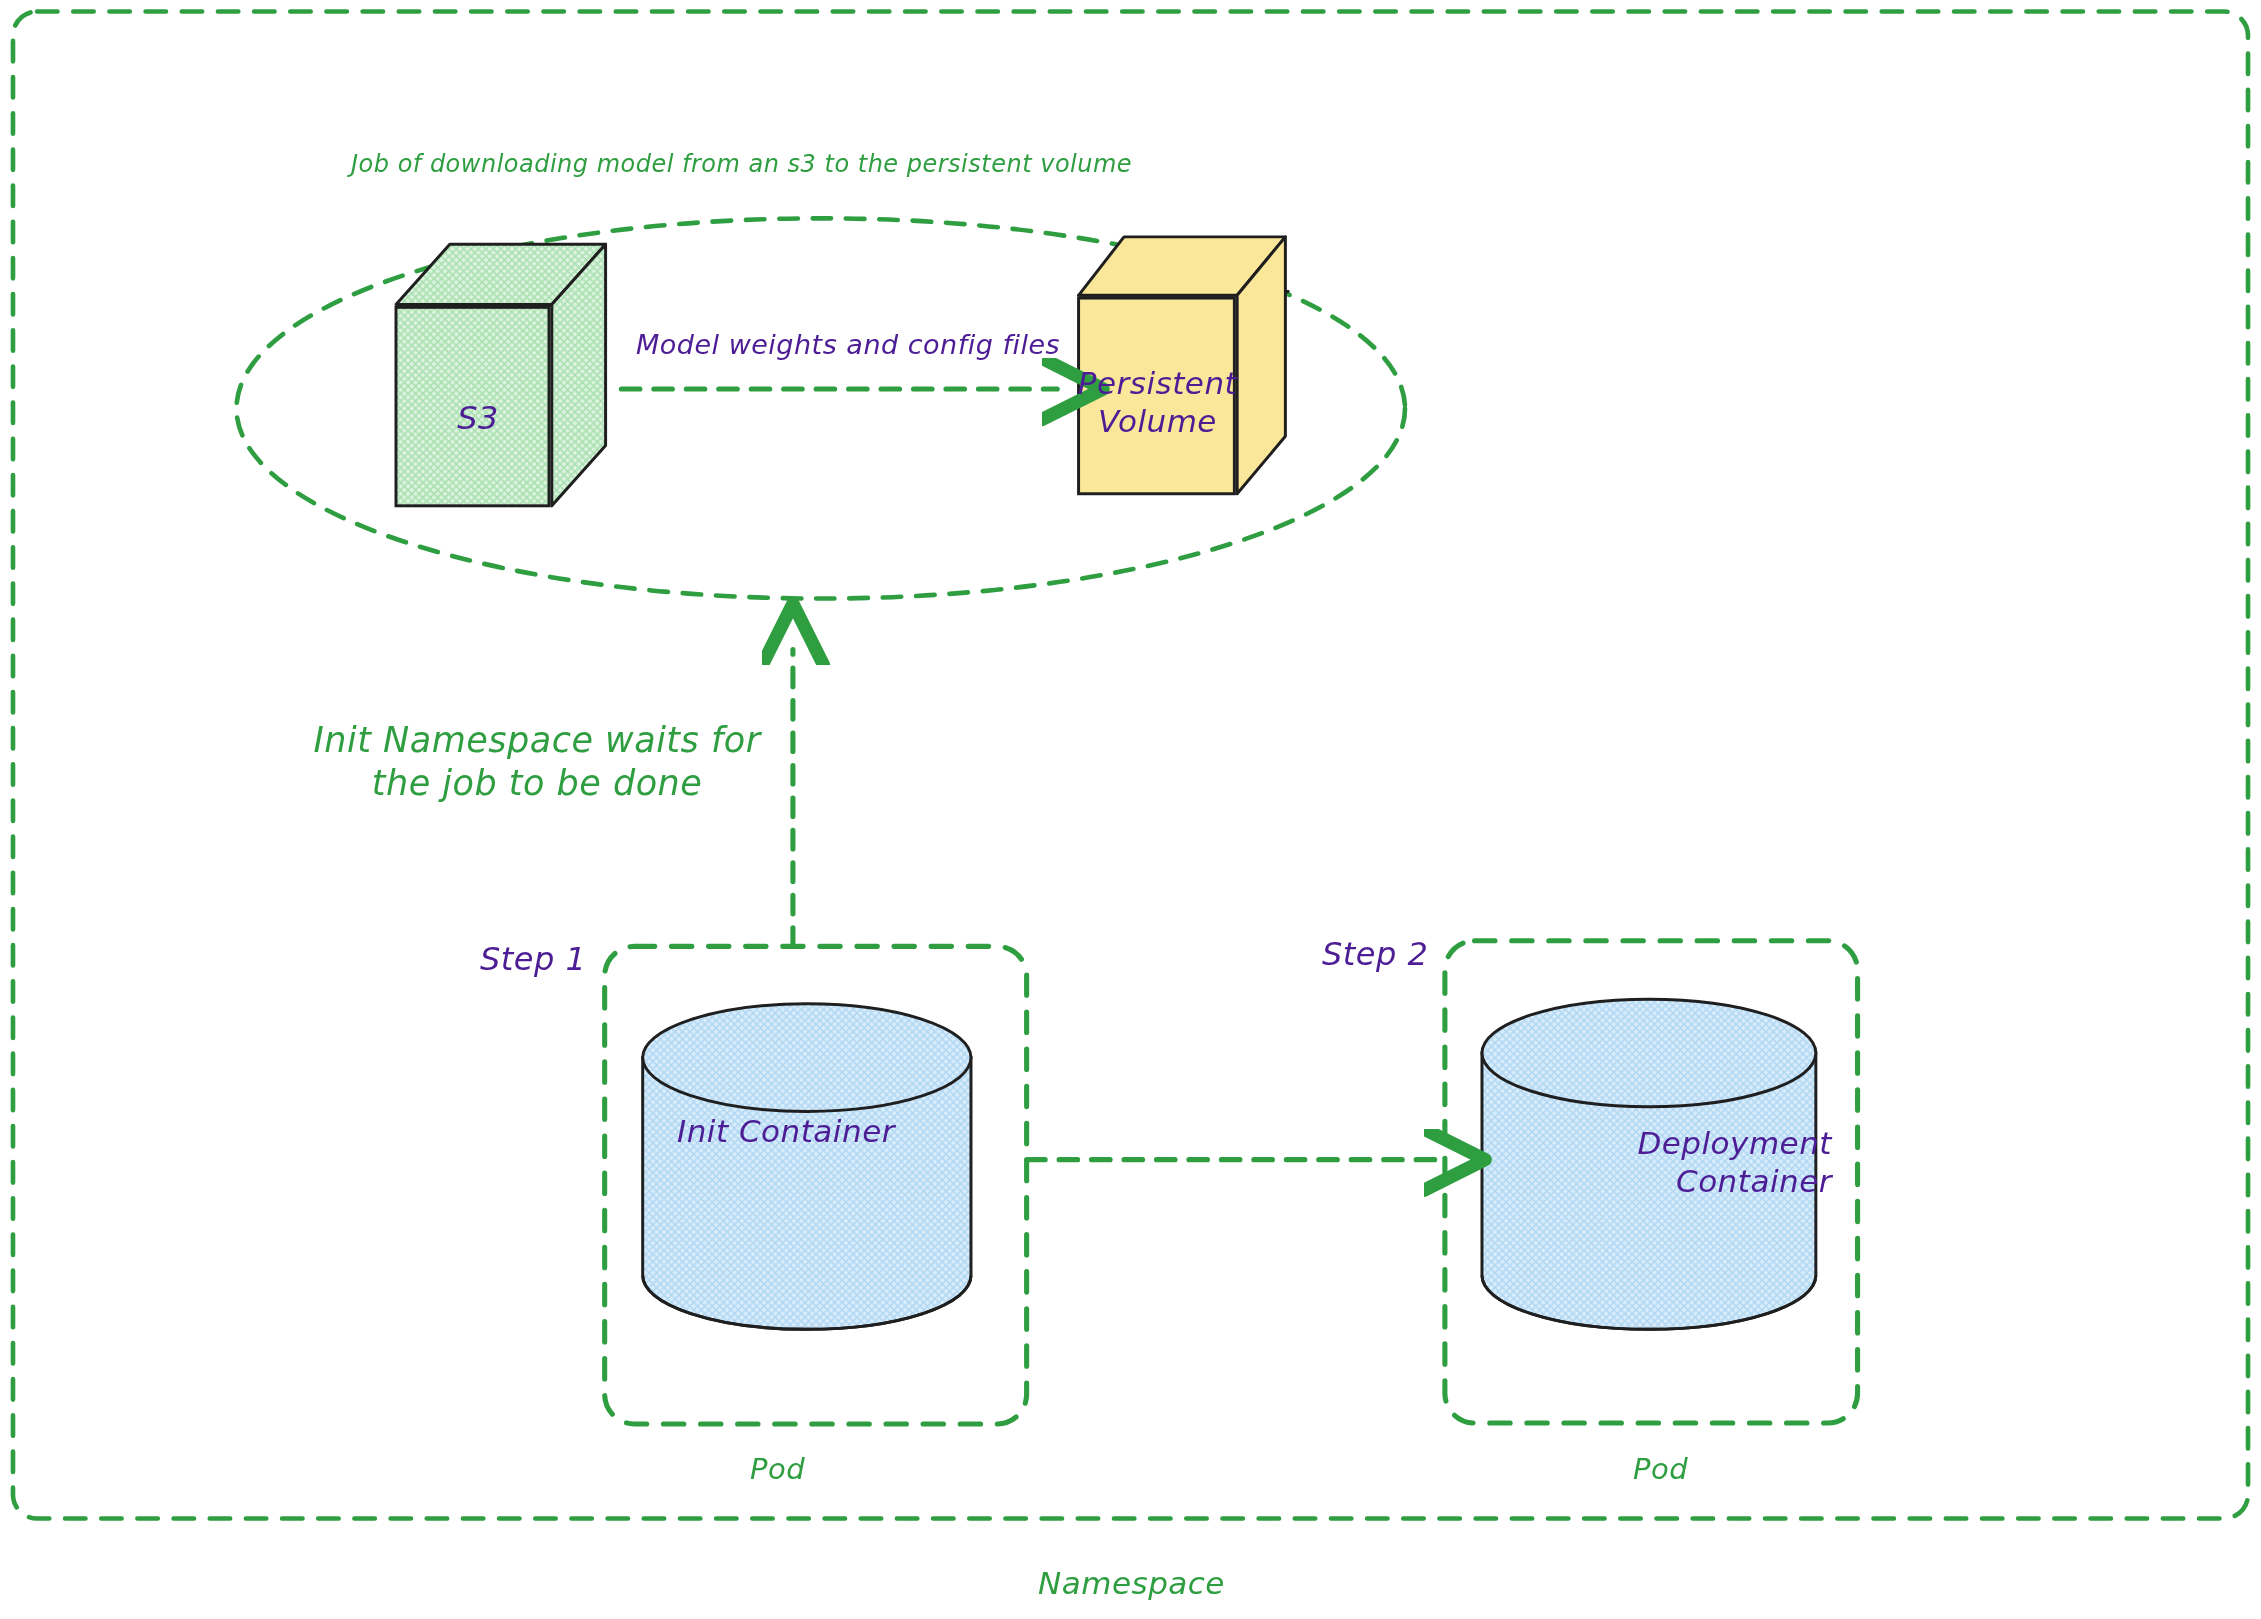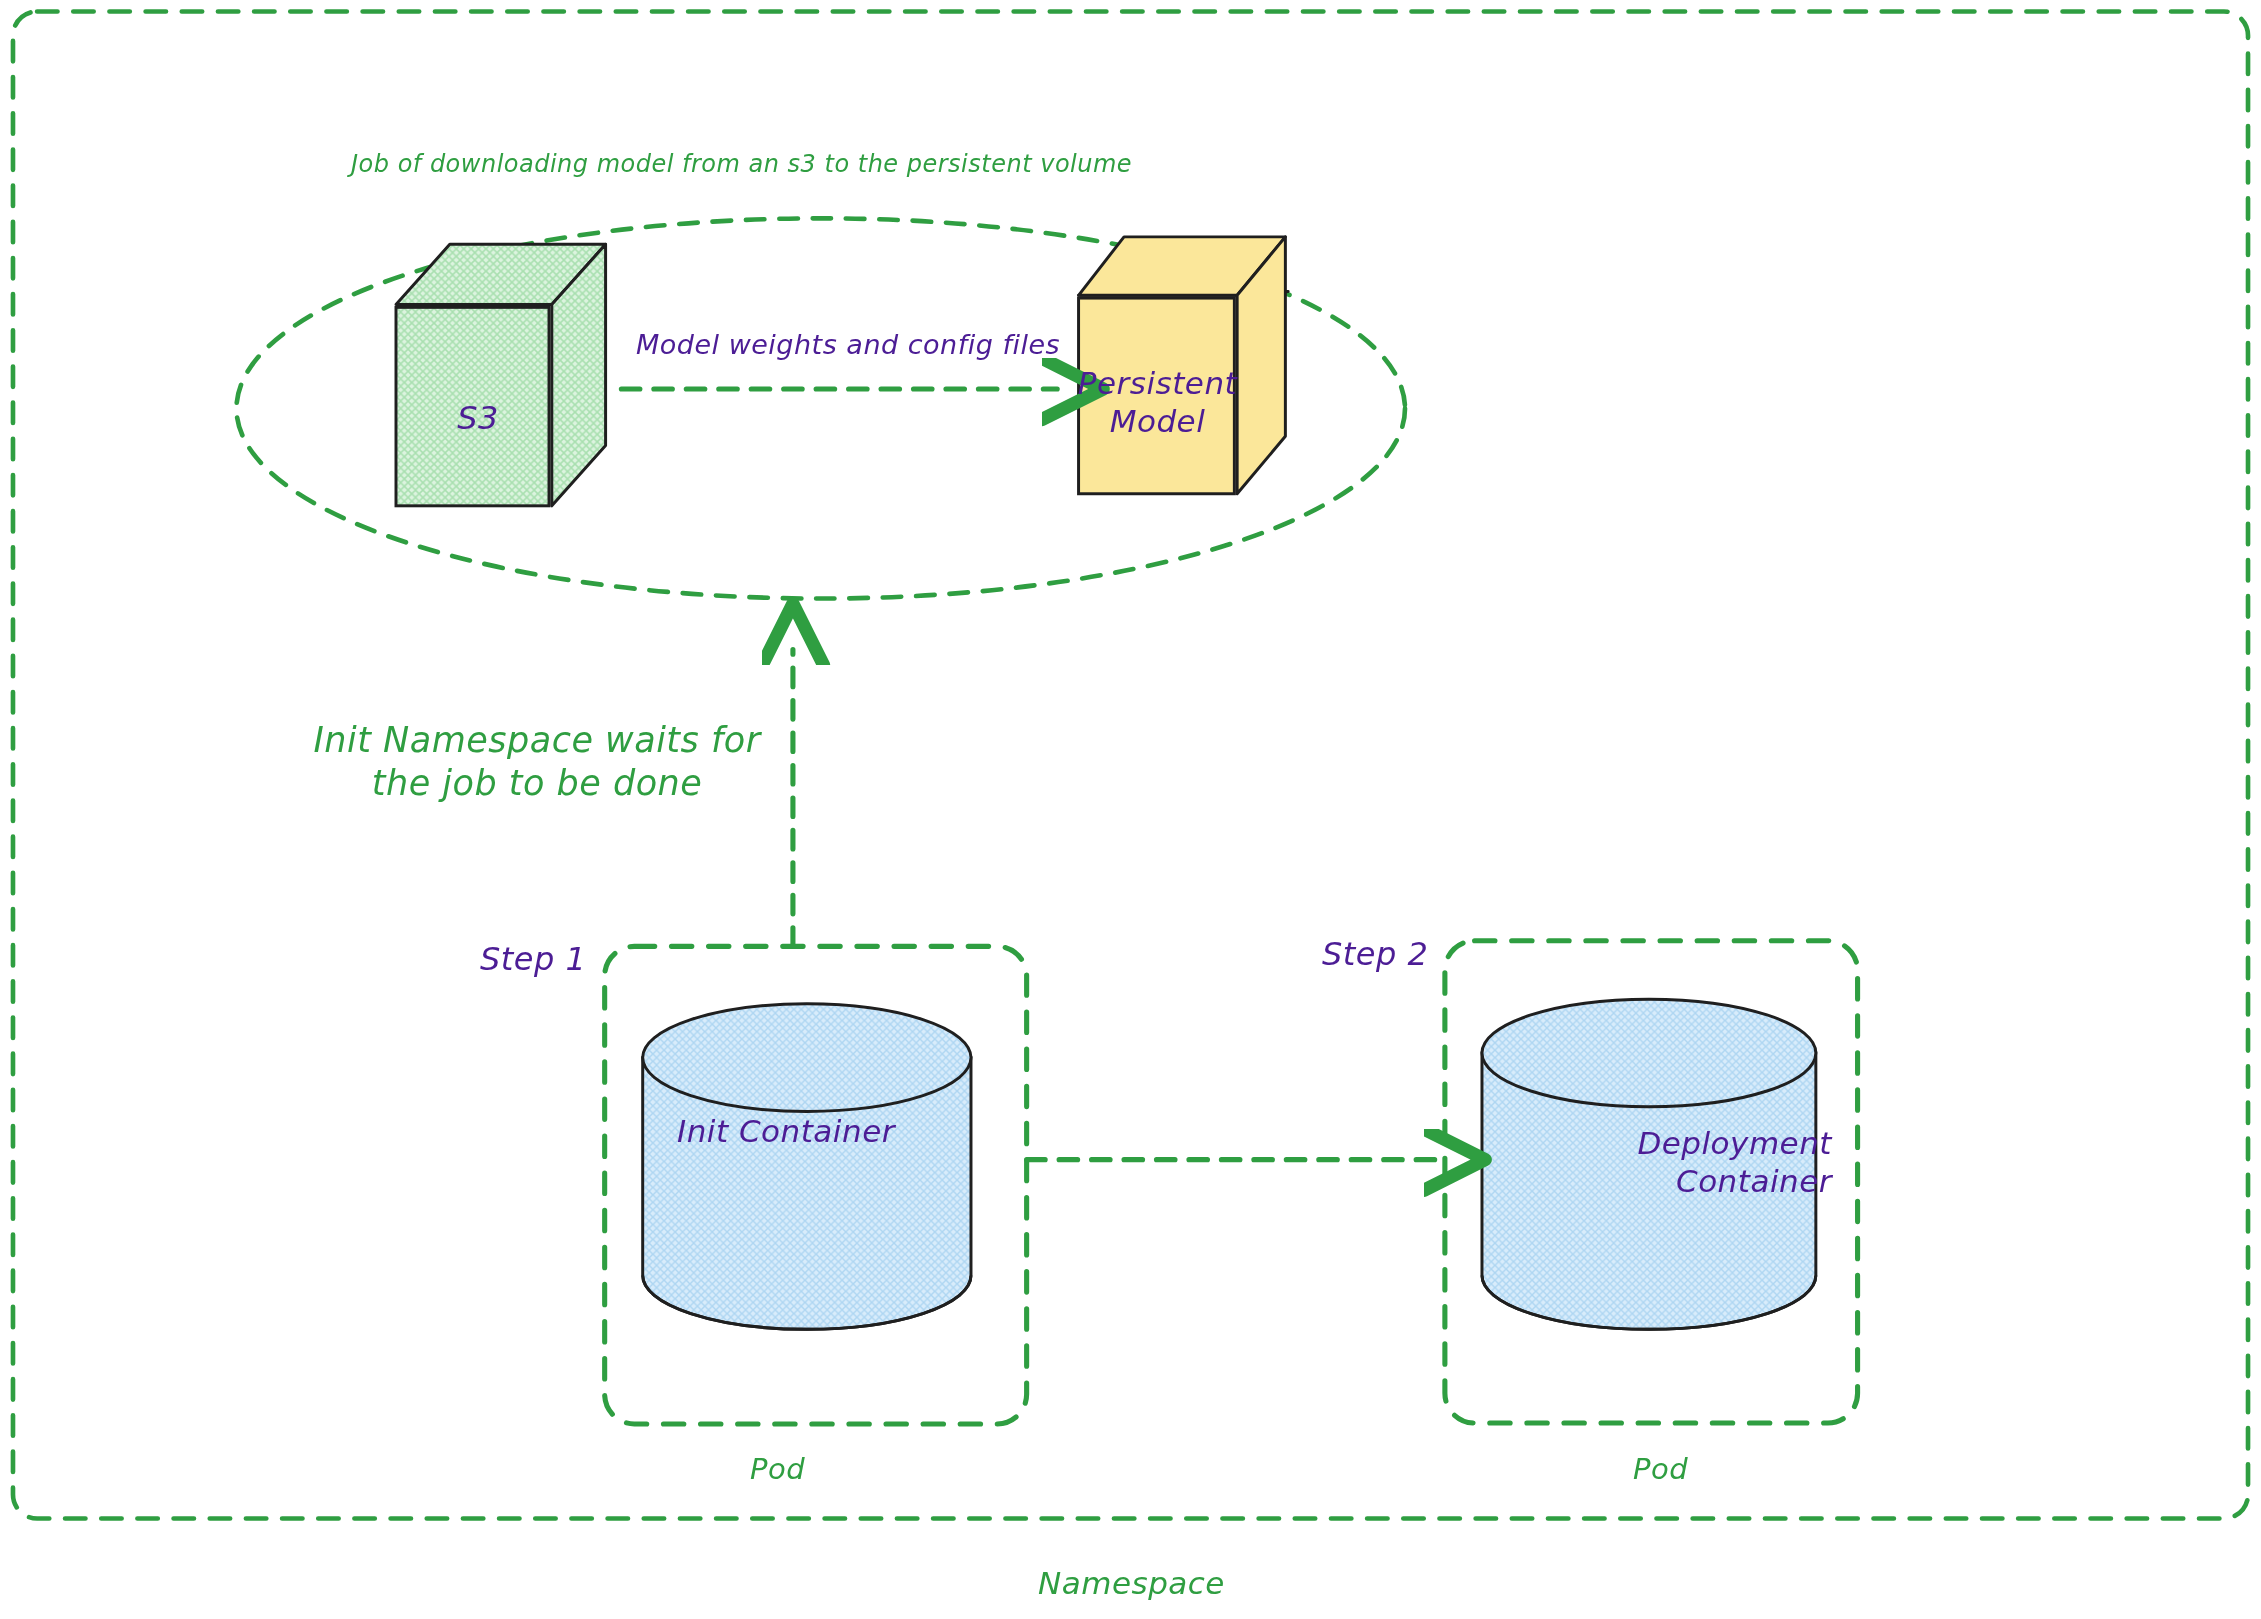--- a/index.html
+++ b/index.html
@@ -196,21 +196,21 @@
       <path d="M1107 1250 L1552 1250" fill="none" stroke="#2f9e41" stroke-width="5.5" stroke-dasharray="20 15" stroke-linecap="round" marker-end="url(#arrow-green)"></path>
     </g>
   </svg>
 
   <div class="txt green-hand" id="title-text">Job of downloading model from an s3 to the persistent volume</div>
 
   <div class="txt dark-hand" id="edge-label-model">Model weights and config files</div>
 
   <div class="txt dark-hand" id="cube-s3-label">S3</div>
 
-  <div class="txt dark-hand" id="cube-pv-label"><span>Persistent</span><br><span>Model</span></div>
+  <div class="txt dark-hand" id="cube-pv-label"><span>Persistent</span><br><span>Volume</span></div>
 
   <div class="txt green-hand" id="wait-label"><span>Init Namespace waits for</span><br><span>the job to be done</span></div>
 
   <div class="txt dark-hand" id="step1-label">Step 1</div>
 
   <div class="txt dark-hand" id="init-container-label">Init Container</div>
 
   <div class="txt green-hand" id="pod1-label">Pod</div>
 
   <div class="txt dark-hand" id="step2-label">Step 2</div>

